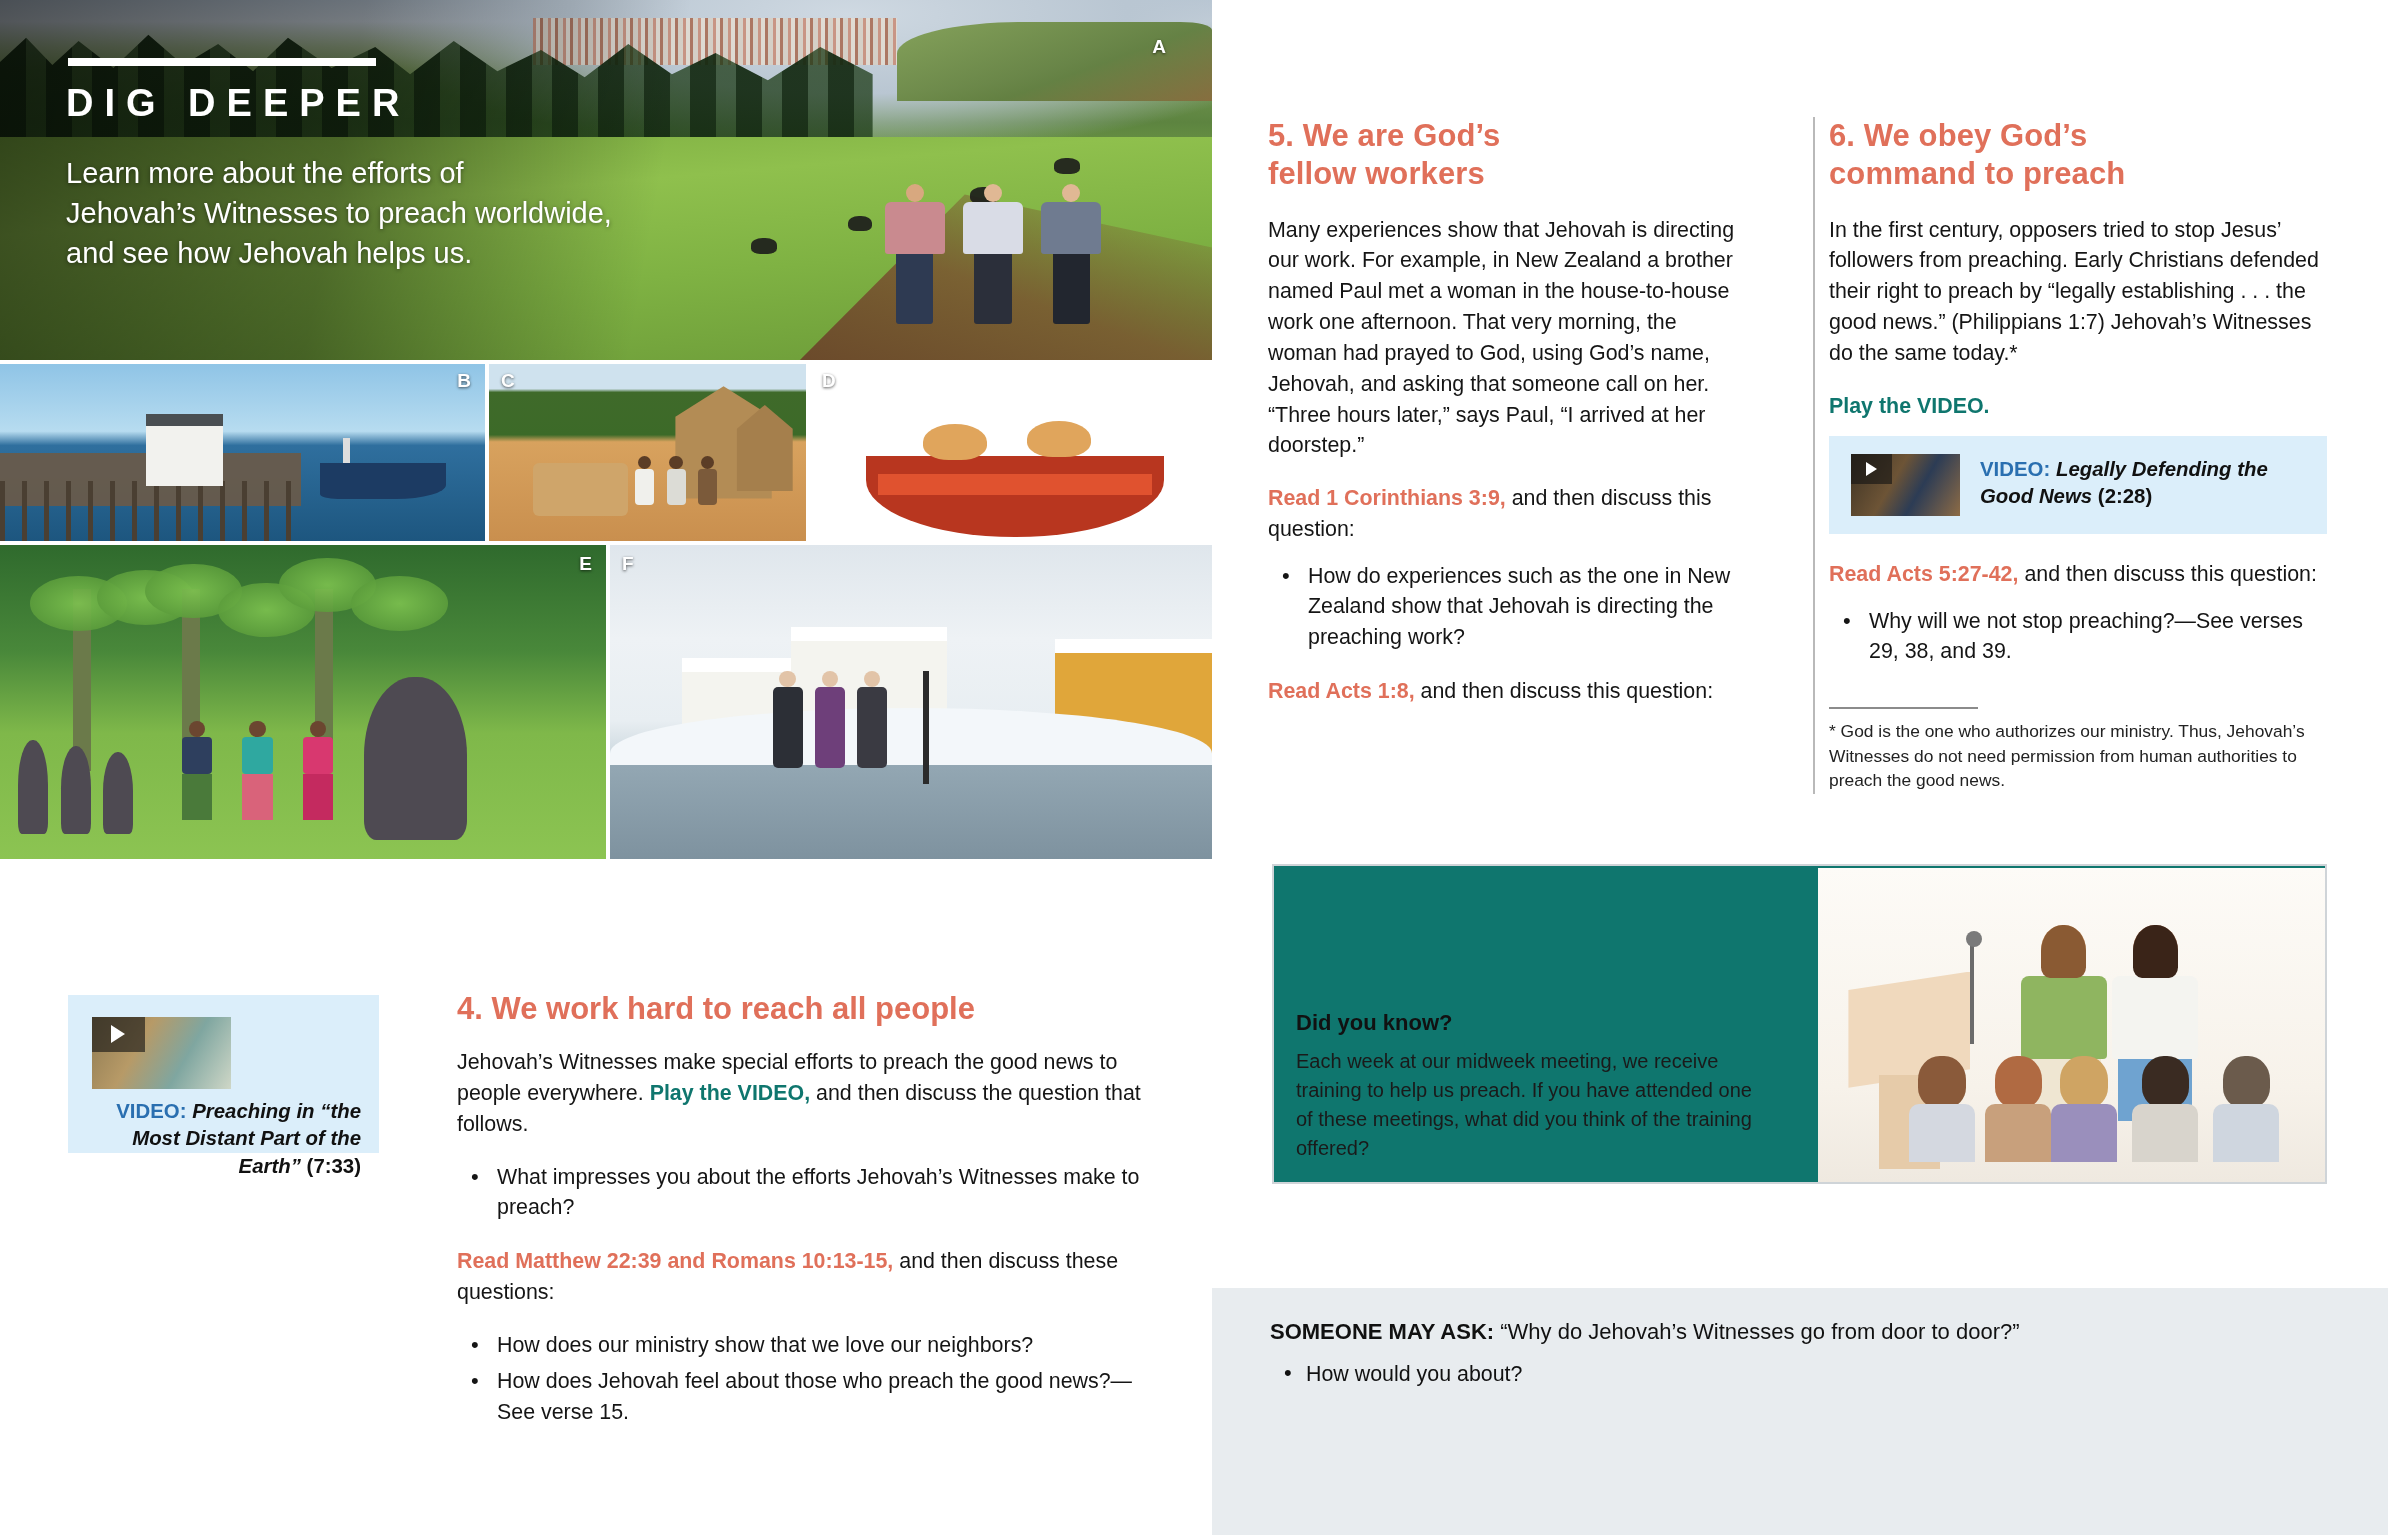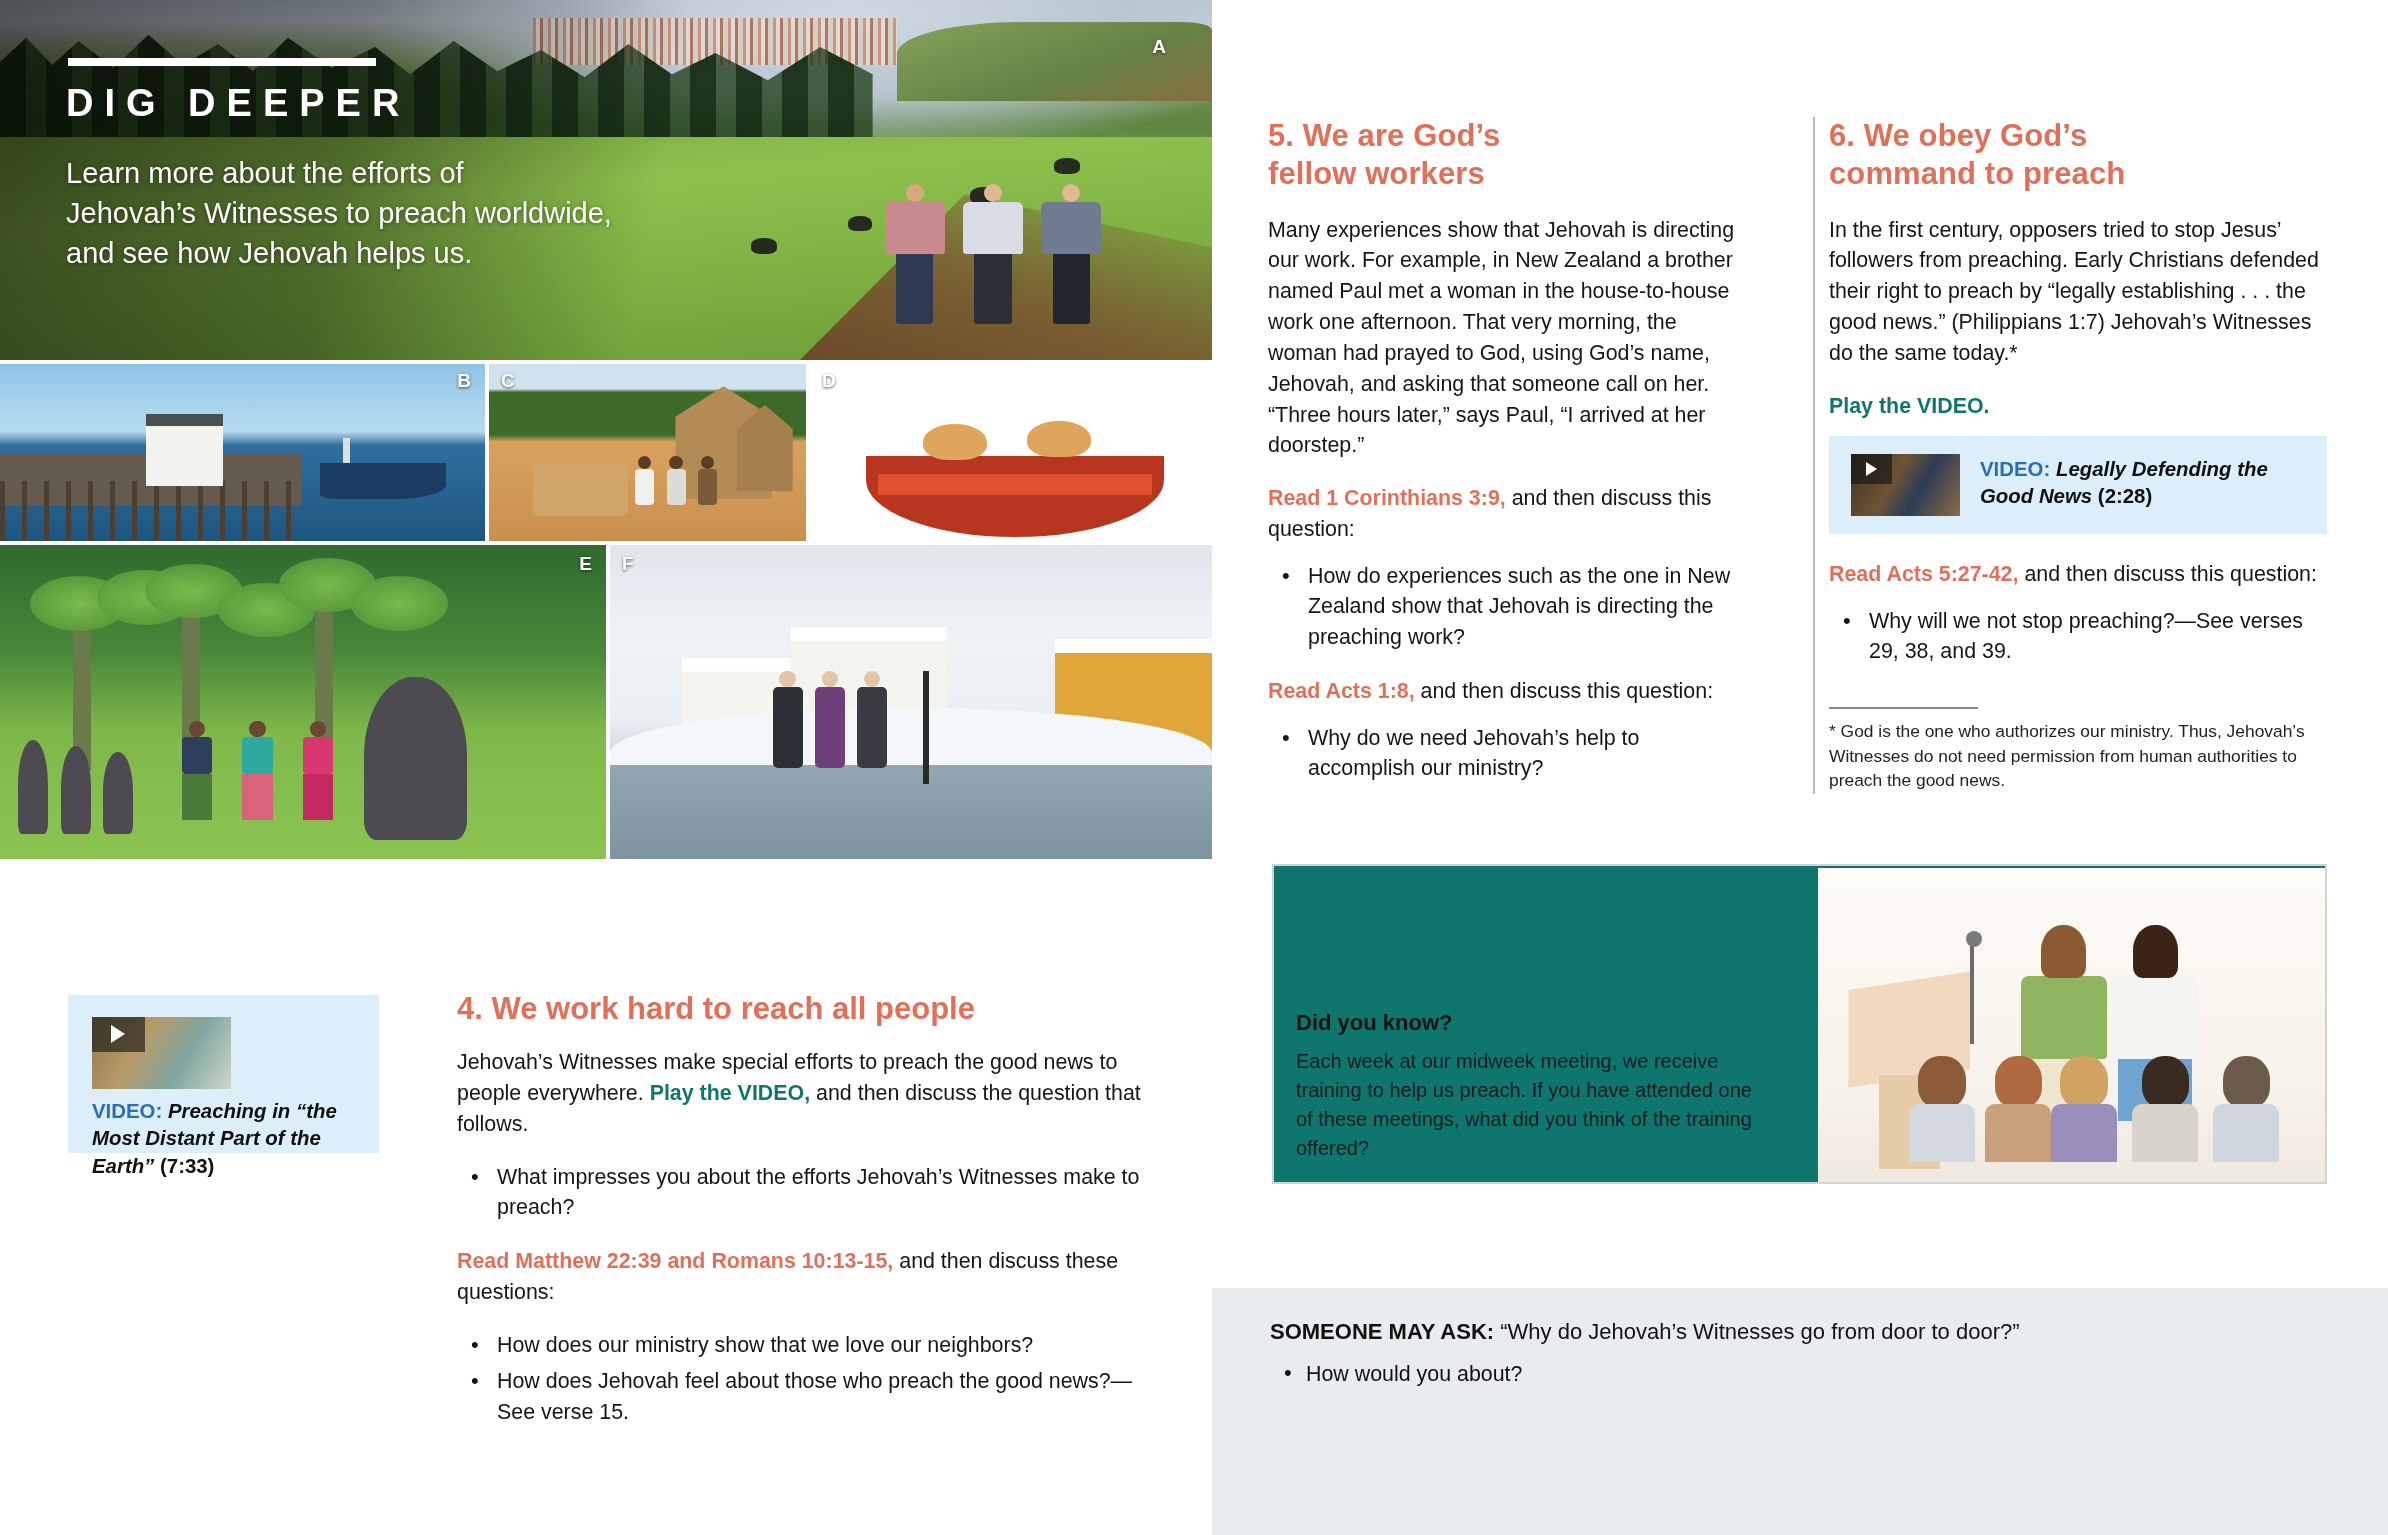--- a/index.html
+++ b/index.html
@@ -126,21 +126,21 @@
   .vthumb{position:absolute;overflow:hidden;}
   .vthumb-l{left:24px;top:22px;width:139px;height:72px;
     background:linear-gradient(120deg,#8e7a52 0%,#b79a67 35%,#7fa6a0 65%,#cfd7c7 100%);}
   .vthumb-r{left:22px;top:18px;width:109px;height:62px;
     background:linear-gradient(120deg,#3d3324 0%,#6d5436 40%,#2c3c55 62%,#8d6b45 100%);}
   .playbtn{position:absolute;left:0;top:0;width:38%;height:48%;background:rgba(20,20,20,.62);
     display:flex;align-items:center;justify-content:center;}
   .playtri{width:0;height:0;border-left:14px solid #fff;border-top:9px solid transparent;border-bottom:9px solid transparent;}
   .playtri.sm{border-left-width:11px;border-top-width:7px;border-bottom-width:7px;}
   .vcap{position:absolute;font-size:20.4px;line-height:1.34;color:#111;}
-  .vcap-l{left:24px;top:103px;width:269px;font-weight:bold;font-style:italic;}
+  .vcap-l{left:24px;top:103px;width:269px;font-weight:bold;font-style:italic;text-align:right;}
   .vlabel{color:#2a6fb0;font-style:normal;font-weight:bold;}
   .vtime{font-style:normal;}
 
   
   .sec4{position:absolute;left:433px;top:990px;width:687px;margin-left:24px;}
   .divider{position:absolute;left:1813px;top:117px;width:2px;height:677px;background:#b9b9b9;}
   .col5{position:absolute;left:1268px;top:117px;width:478px;}
   .col6{position:absolute;left:1829px;top:117px;width:498px;}
 
   h2.sec{font-size:31px;line-height:1.22;color:#e0705a;font-weight:bold;margin:0 0 22px 0;letter-spacing:0.1px;}
@@ -358,23 +358,20 @@
 
   <div class="col5">
     <h2 class="sec" style="white-space:pre-line;">5. We are God’s
 fellow workers</h2>
     <p class="body">Many experiences show that Jehovah is directing our work. For example, in New Zealand a brother named Paul met a woman in the house-to-house work one afternoon. That very morning, the woman had prayed to God, using God’s name, Jehovah, and asking that someone call on her. “Three hours later,” says Paul, “I arrived at her doorstep.”</p>
     <p class="body tight"><span class="ref">Read 1 Corinthians 3:9,</span><span> and then discuss this question:</span></p>
     <ul class="q">
       <li>How do experiences such as the one in New Zealand show that Jehovah is directing the preaching work?</li>
     </ul>
     <p class="body tight"><span class="ref">Read Acts 1:8,</span><span> and then discuss this question:</span></p>
-    <ul class="q">
-      <li>Why do we need Jehovah’s help to accomplish our ministry?</li>
-    </ul>
   </div>
 
   <div class="col6">
     <h2 class="sec" style="white-space:pre-line;">6. We obey God’s
 command to preach</h2>
     <p class="body">In the first century, opposers tried to stop Jesus’ followers from preaching. Early Christians defended their right to preach by “legally establishing . . . the good news.” (Philippians 1:7) Jehovah’s Witnesses do the same today.*</p>
     <p class="body" style="margin-bottom:0;"><span class="blue">Play the VIDEO.</span></p>
   </div>
 
   <div class="vbox vbox-r">

